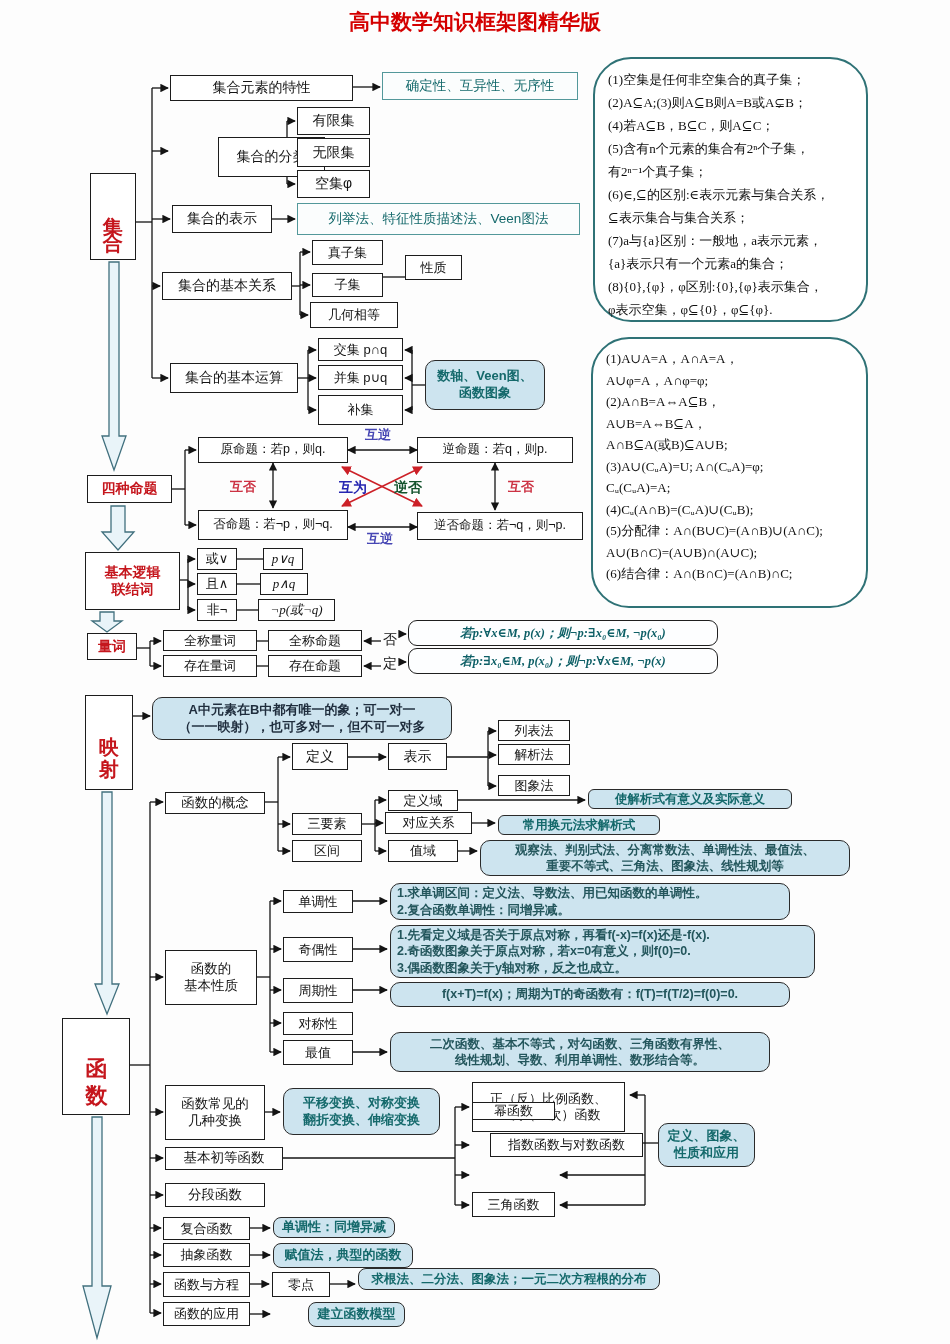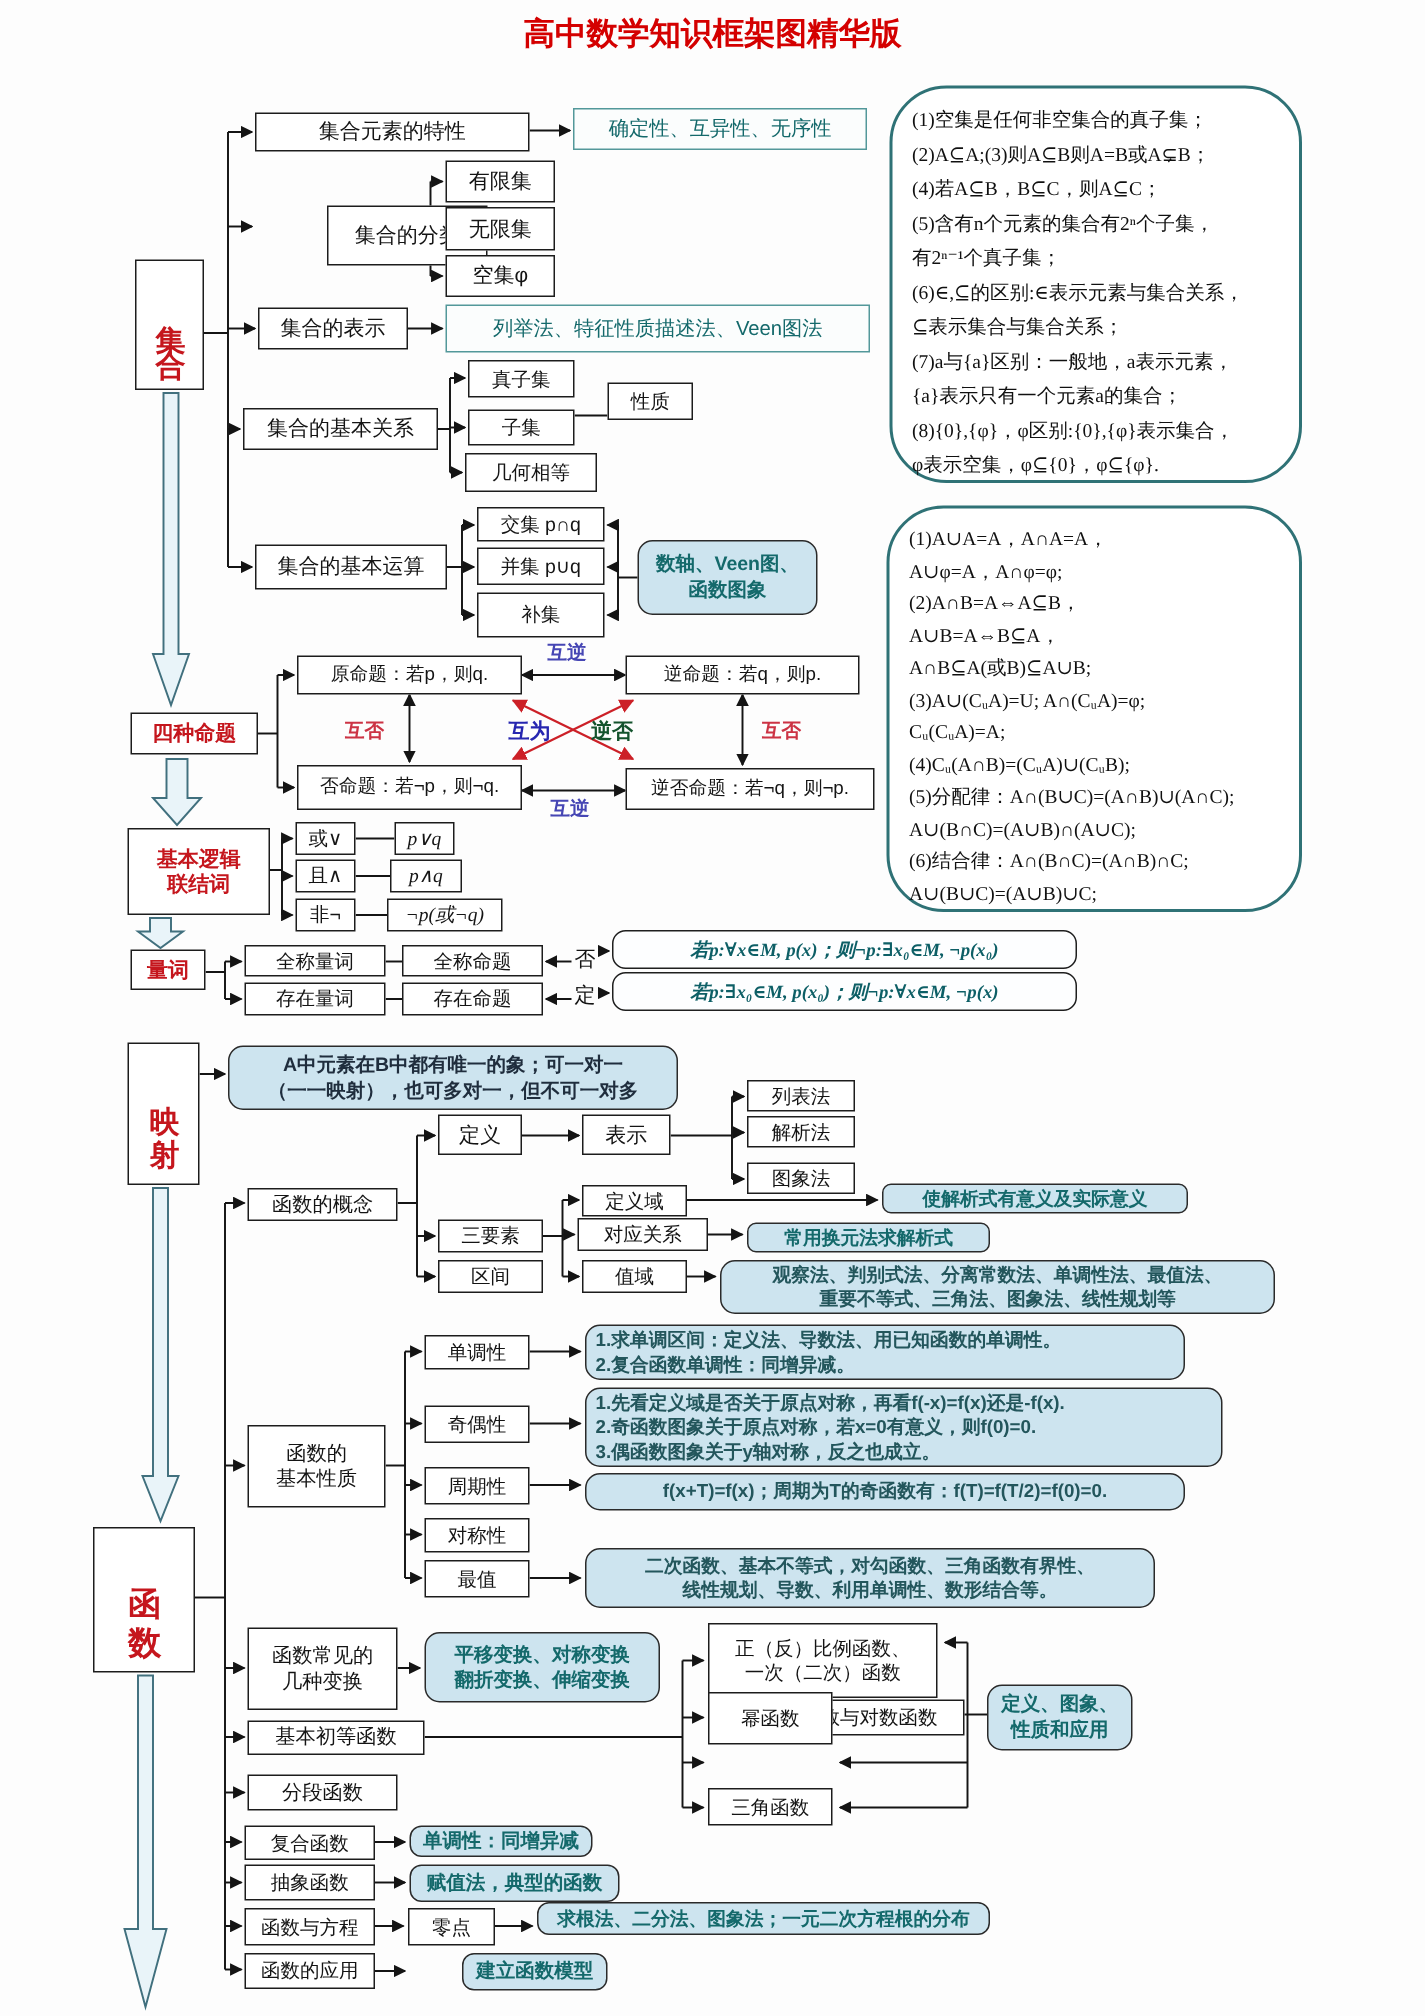--- a/index.html
+++ b/index.html
@@ -233,21 +233,20 @@
   <div>A∪φ=A，A∩φ=φ;</div>
   <div>(2)A∩B=A⇔A⊆B，</div>
   <div>A∪B=A⇔B⊆A，</div>
   <div>A∩B⊆A(或B)⊆A∪B;</div>
   <div>(3)A∪(CᵤA)=U;  A∩(CᵤA)=φ;</div>
   <div>Cᵤ(CᵤA)=A;</div>
   <div>(4)Cᵤ(A∩B)=(CᵤA)∪(CᵤB);</div>
   <div>(5)分配律：A∩(B∪C)=(A∩B)∪(A∩C);</div>
   <div>A∪(B∩C)=(A∪B)∩(A∪C);</div>
   <div>(6)结合律：A∩(B∩C)=(A∩B)∩C;</div>
-  <div>A∪(B∪C)=(A∪B)∪C;</div>
 </div>
 
 <div class="box sm" style="left:198px;top:437px;width:150px;height:26px;">原命题：若p，则q.</div>
 <div class="box sm" style="left:417px;top:437px;width:156px;height:26px;">逆命题：若q，则p.</div>
 <div class="box sm" style="left:198px;top:510px;width:150px;height:30px;">否命题：若¬p，则¬q.</div>
 <div class="box sm" style="left:417px;top:512px;width:166px;height:28px;">逆否命题：若¬q，则¬p.</div>
 <div class="lab" style="left:365px;top:426px;color:#4646b4;">互逆</div>
 <div class="lab" style="left:367px;top:530px;color:#4646b4;">互逆</div>
 <div class="lab" style="left:230px;top:478px;color:#cc3344;">互否</div>
 <div class="lab" style="left:508px;top:478px;color:#cc3344;">互否</div>
@@ -324,21 +323,21 @@
 <div class="note" style="left:283px;top:1088px;width:157px;height:47px;">
   <div>平移变换、对称变换</div>
   <div>翻折变换、伸缩变换</div>
 </div>
 <div class="box" style="left:165px;top:1147px;width:118px;height:23px;font-size:13.5px;">基本初等函数</div>
 <div class="box" style="left:472px;top:1082px;width:153px;height:50px;font-size:13px;">
   <div>正（反）比例函数、</div>
   <div>一次（二次）函数</div>
 </div>
 <div class="box" style="left:472px;top:1133px;width:153px;height:24px;font-size:13px;margin-left:18px;">指数函数与对数函数</div>
-<div class="box" style="left:472px;top:1128px;width:83px;height:35px;font-size:13px;">幂函数</div>
+<div class="box" style="left:472px;top:1102px;width:83px;height:18px;font-size:13px;">幂函数</div>
 <div class="box" style="left:472px;top:1192px;width:83px;height:25px;font-size:13px;">三角函数</div>
 <div class="note" style="left:658px;top:1123px;width:97px;height:44px;">
   <div>定义、图象、</div>
   <div>性质和应用</div>
 </div>
 
 <div class="box" style="left:165px;top:1183px;width:100px;height:24px;font-size:13.5px;">分段函数</div>
 <div class="box" style="left:163px;top:1217px;width:87px;height:23px;font-size:13px;">复合函数</div>
 <div class="note" style="left:273px;top:1217px;width:122px;height:21px;border-radius:8px;">单调性：同增异减</div>
 <div class="box" style="left:163px;top:1243px;width:87px;height:24px;font-size:13px;">抽象函数</div>

